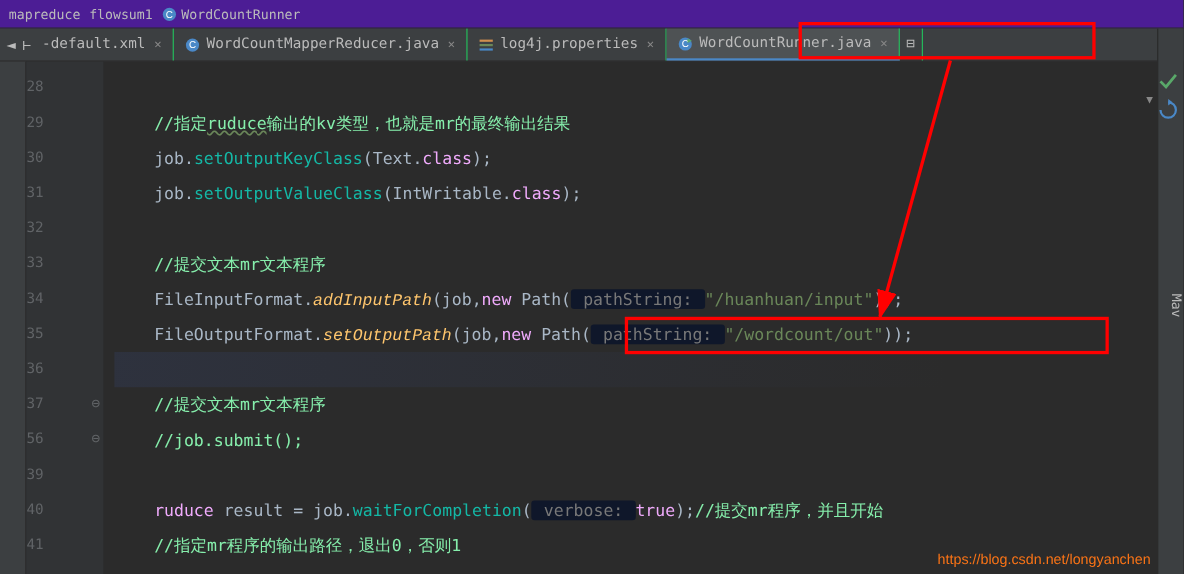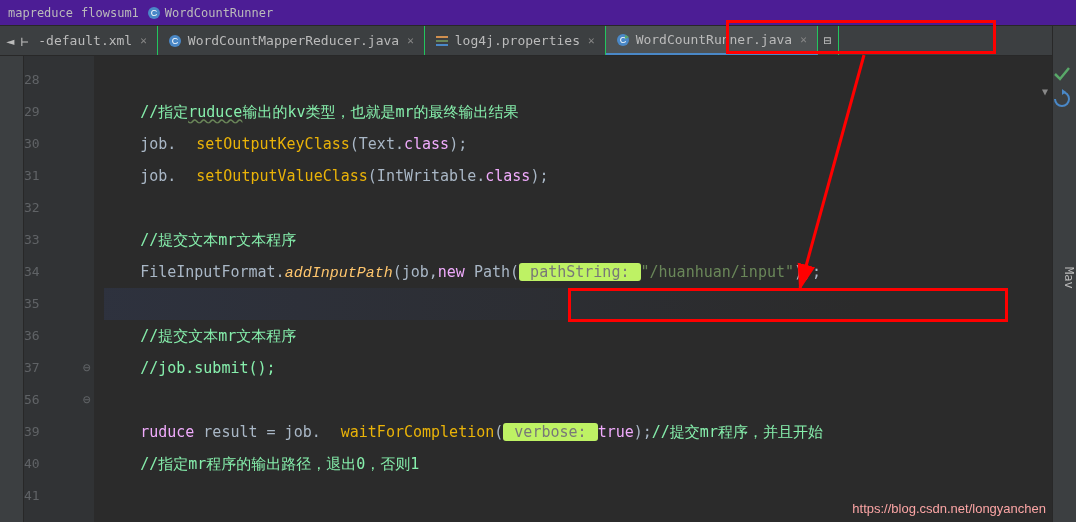--- a/index.html
+++ b/index.html
@@ -106,41 +106,41 @@
       padding-top: 8px;
       padding-left: 10px;
       line-height: 32px;
       font-size: 15px;
       position: relative;
     }
     .line { height: 32px; white-space: pre; }
     .line-highlight { background: linear-gradient(to right, rgba(50,60,90,0.4), transparent 80%); }
     .c-comment { color: #86efac; }
     .c-keyword { color: #f0abfc; }
-    .c-method { color: #eab308; margin-left: 20px; }
+    .c-method { color: #14b8a6; }
     .c-static-method { color: #ffc66d; font-style: italic; font-family: Liberation Mono, monospace; }
     .c-string { color: #6a8759; }
-    .c-param-hint { color: #787878; background: #bef264; padding: 0 2px; border-radius: 3px; }
+    .c-param-hint { color: #787878; background: #0f172a; padding: 0 2px; border-radius: 3px; }
     .c-underline { text-decoration-line: underline; text-decoration-style: wavy; text-decoration-color: #6a8759; }
     .red-box {
       position: absolute;
       border: 3px solid #ff0000;
       pointer-events: none;
       z-index: 10;
     }
     .arrow-svg {
       position: absolute;
       pointer-events: none;
       z-index: 9;
     }
     .watermark {
       position: absolute;
       bottom: 6px;
       right: 30px;
-      color: #fca5a5;
+      color: #f97316;
       font-size: 13px;
       font-family: sans-serif;
       z-index: 20;
       margin-left: 39px;
     }
     .status-icons {
       position: absolute;
       top: 58px;
       right: 0;
       width: 24px;
@@ -261,20 +261,21 @@
     <div class="gutter-marker" style="top:328px;">⊖</div>
   </div>
   <div class="code">
     <div class="line"></div>
     <div class="line">    <span class="c-comment">//指定</span><span class="c-comment c-underline">ruduce</span><span class="c-comment">输出的kv类型，也就是mr的最终输出结果</span></div>
     <div class="line">    <span>job.</span><span class="c-method">setOutputKeyClass</span><span>(Text.</span><span class="c-keyword">class</span><span>);</span></div>
     <div class="line">    <span>job.</span><span class="c-method">setOutputValueClass</span><span>(IntWritable.</span><span class="c-keyword">class</span><span>);</span></div>
     <div class="line"></div>
     <div class="line">    <span class="c-comment">//提交文本mr文本程序</span></div>
     <div class="line">    <span>FileInputFormat.</span><span class="c-static-method">addInputPath</span><span>(job,</span><span class="c-keyword">new</span><span> Path(</span><span class="c-param-hint"> pathString: </span><span class="c-string">"/huanhuan/input"</span><span>));</span></div>
+    <div class="line">    <span>FileOutputFormat.</span><span class="c-static-method">setOutputPath</span><span>(job,</span><span class="c-keyword">new</span><span> Path(</span><span class="c-param-hint"> pathString: </span><span class="c-string">"/wordcount/out"</span><span>));</span></div>
     <div class="line line-highlight"></div>
     <div class="line">    <span class="c-comment">//提交文本mr文本程序</span></div>
     <div class="line">    <span class="c-comment">//job.submit();</span></div>
     <div class="line"></div>
     <div class="line">    <span class="c-keyword">ruduce</span><span> result = job.</span><span class="c-method">waitForCompletion</span><span>(</span><span class="c-param-hint"> verbose: </span><span class="c-keyword">true</span><span>)</span><span>;</span><span class="c-comment">//提交mr程序，并且开始</span></div>
     <div class="line">    <span class="c-comment">//指定mr程序的输出路径，退出0，否则1</span></div>
   </div>
 </div>
 
 <div class="red-box" style="left:726px; top:20px; width:270px; height:34px;"></div>

